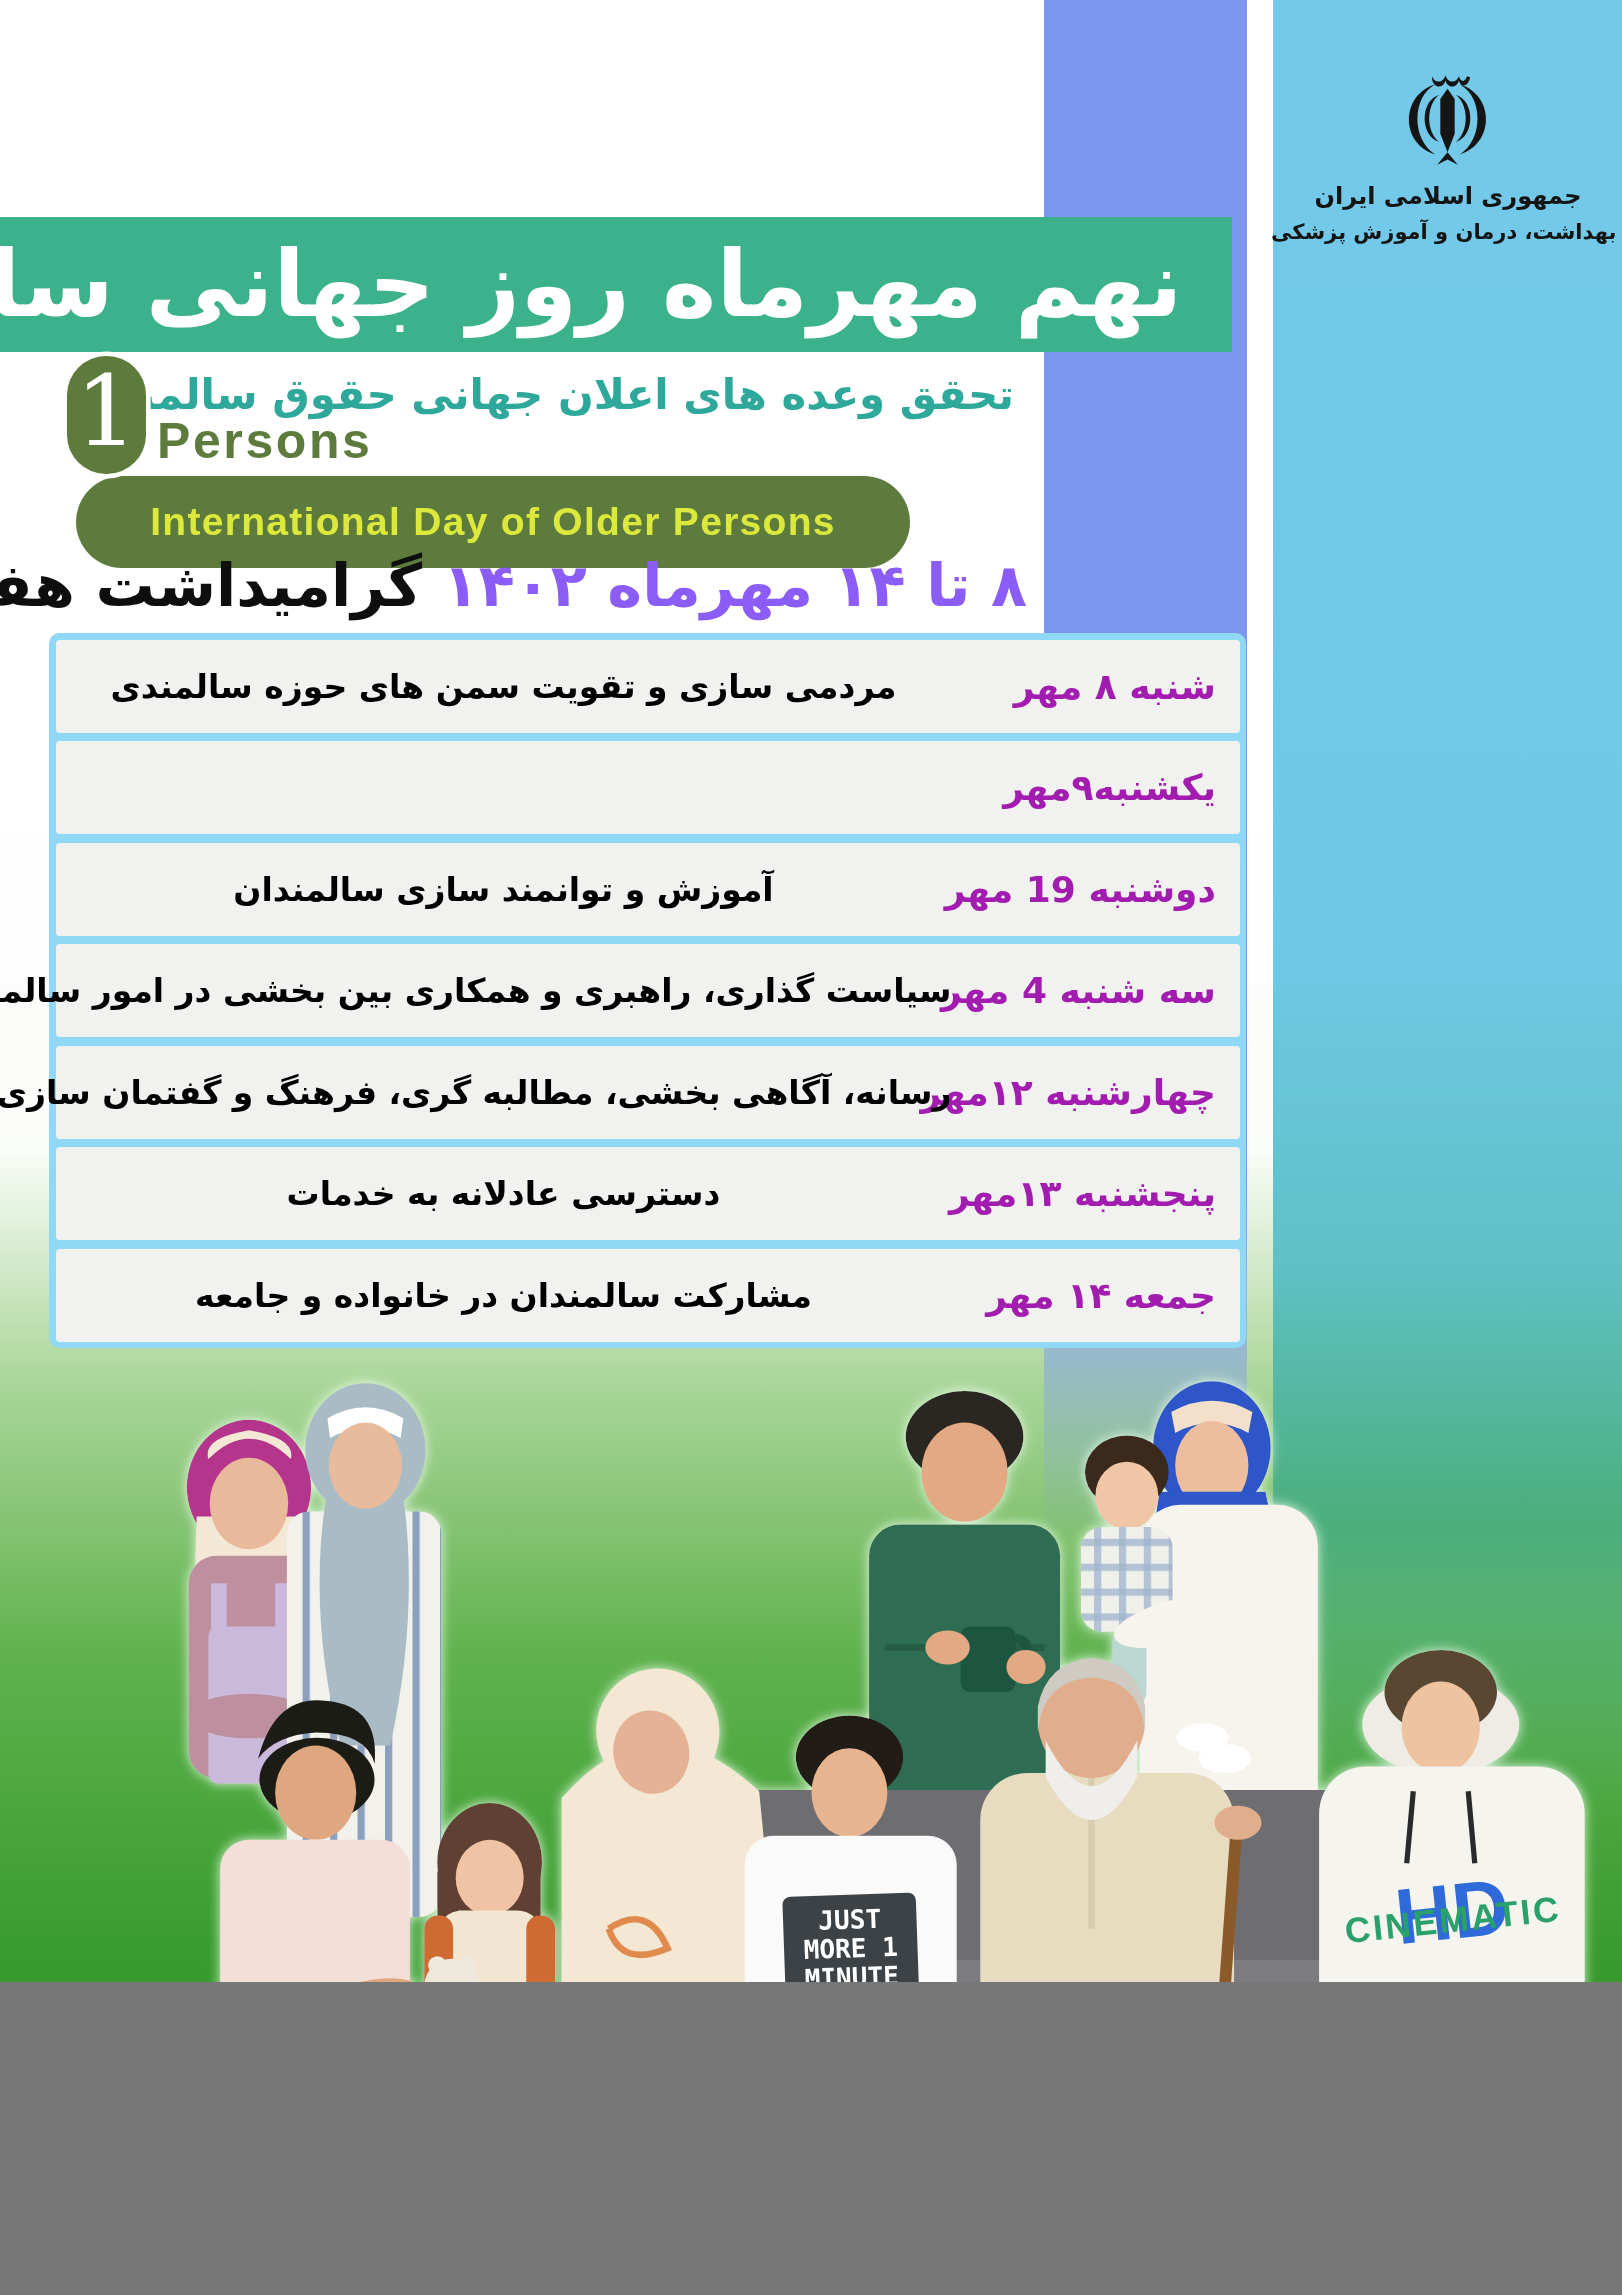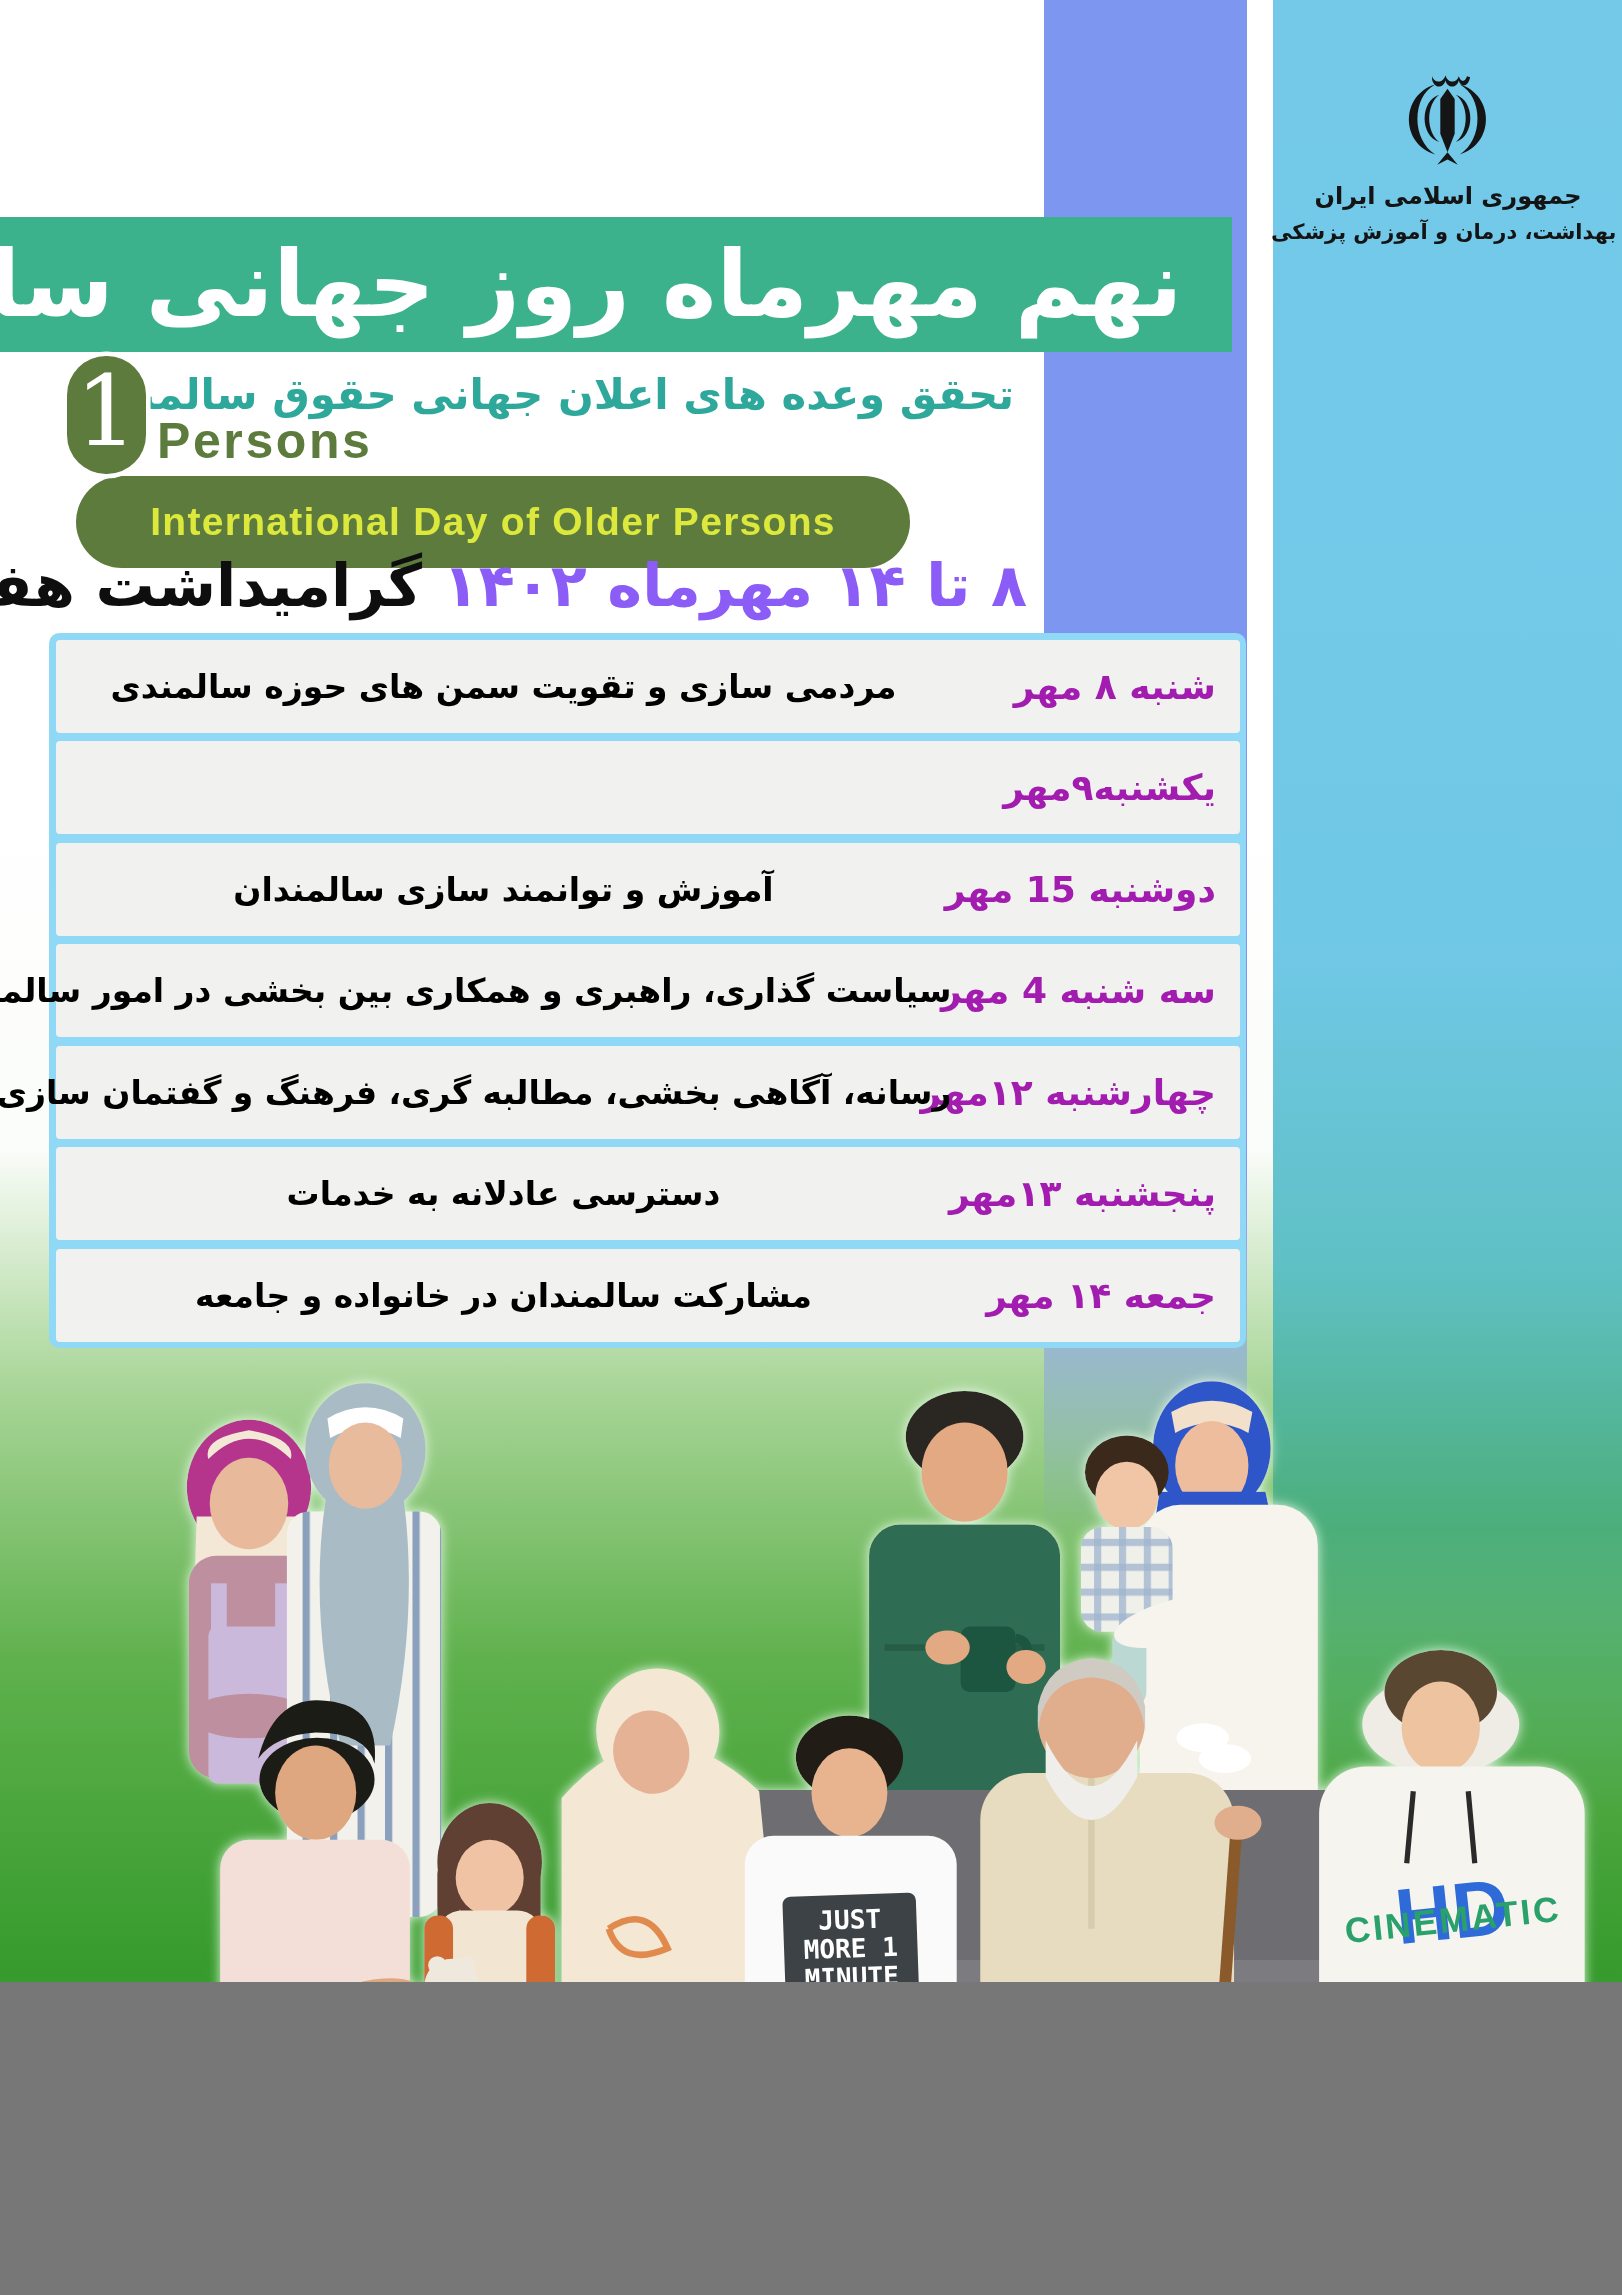--- a/index.html
+++ b/index.html
@@ -115,21 +115,21 @@
 
   <div class="abs schedule">
     <div class="srow">
       <div class="day">شنبه ۸ مهر</div>
       <div class="event">مردمی سازی و تقویت سمن های حوزه سالمندی</div>
     </div>
     <div class="srow">
       <div class="day">یکشنبه۹مهر</div>
     </div>
     <div class="srow">
-      <div class="day">دوشنبه 15 مهر</div>
+      <div class="day">دوشنبه 19 مهر</div>
       <div class="event">آموزش و توانمند سازی سالمندان</div>
     </div>
     <div class="srow">
       <div class="day">سه شنبه 4 مهر</div>
       <div class="event">سیاست گذاری، راهبری و همکاری بین بخشی در امور سالمندان</div>
     </div>
     <div class="srow">
       <div class="day">چهارشنبه ۱۲مهر</div>
       <div class="event">رسانه، آگاهی بخشی، مطالبه گری، فرهنگ و گفتمان سازی</div>
     </div>

